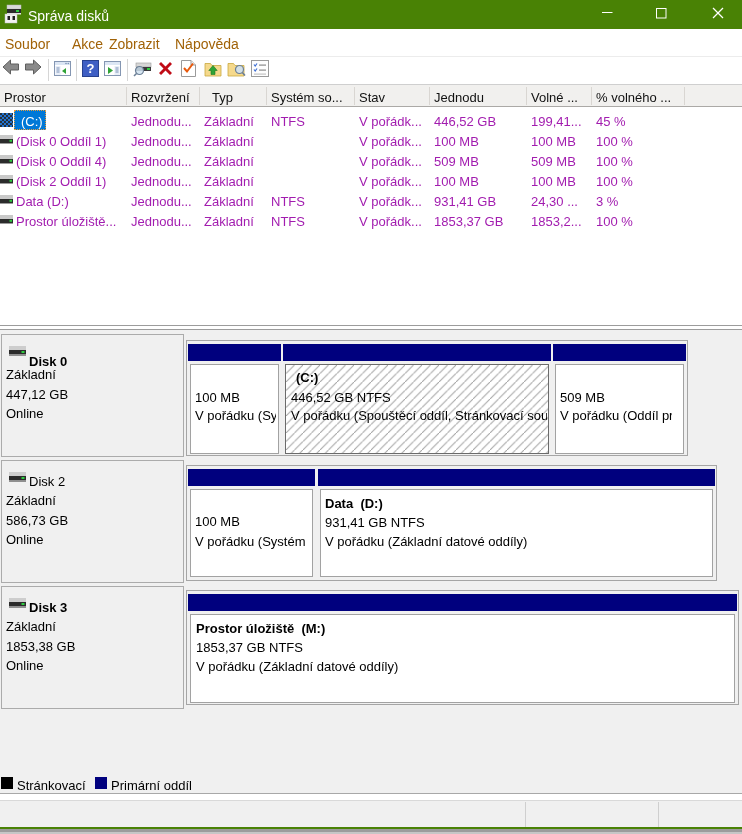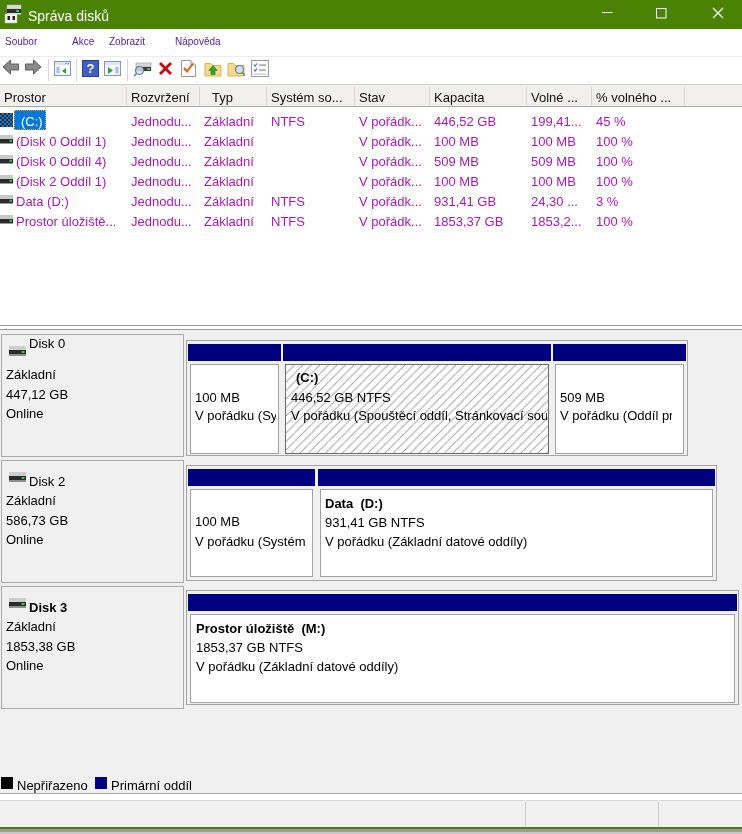--- a/index.html
+++ b/index.html
@@ -5,21 +5,21 @@
   html,body{margin:0;padding:0;}
   body{width:742px;height:834px;overflow:hidden;font-family:"Liberation Sans",sans-serif;}
   #win{position:absolute;top:0;left:0;width:742px;height:834px;background:#fff;}
   .abs{position:absolute;}
   .txt{position:absolute;white-space:nowrap;font-size:13px;color:#000;line-height:1;}
   
   #titlebar{position:absolute;top:0;left:0;width:742px;height:29px;background:#498205;}
   #title{position:absolute;left:28px;top:8px;font-size:14px;color:#fff;white-space:nowrap;}
   
   #menubar{position:absolute;top:29px;left:0;width:742px;height:27px;background:#fff;border-bottom:1px solid #ececec;}
-  .menuitem{position:absolute;top:7px;font-size:10px;color:#4c1d95;}
+  .menuitem{position:absolute;top:7px;font-size:14px;color:#a16207;}
   
   #toolbar{position:absolute;top:57px;left:0;width:742px;height:27px;background:#fff;border-bottom:1px solid #cfcfcf;}
   .tsep{position:absolute;top:2px;width:1px;height:22px;background:#d6d6d6;}
   
   #lhead{position:absolute;top:85px;left:0;width:742px;height:21px;background:#f1f0ee;border-bottom:1px solid #aba9a6;}
   .hsep{position:absolute;top:2px;width:1px;height:18px;background:#d9d6d2;}
   .htxt{position:absolute;top:5px;font-size:13px;color:#111;white-space:nowrap;}
   
   #lbody{position:absolute;top:107px;left:0;width:742px;height:217px;background:#fff;overflow:hidden;}
   .cell{position:absolute;font-size:13px;color:#a21caf;white-space:nowrap;}
@@ -152,21 +152,21 @@
       <rect x="3" y="13.5" width="12" height="1.2" fill="#c3c3c3"></rect>
     </svg>
   </div>
 
   <div id="lhead">
     <div class="htxt" style="left:4px">Prostor</div>
     <div class="htxt" style="left:131px">Rozvržení</div>
     <div class="htxt" style="left:212px">Typ</div>
     <div class="htxt" style="left:271px">Systém so...</div>
     <div class="htxt" style="left:359px">Stav</div>
-    <div class="htxt" style="left:434px">Kapacita</div>
+    <div class="htxt" style="left:434px">Jednodu</div>
     <div class="htxt" style="left:531px">Volné ...</div>
     <div class="htxt" style="left:596px">% volného ...</div>
     <div class="hsep" style="left:126px"></div>
     <div class="hsep" style="left:199px"></div>
     <div class="hsep" style="left:266px"></div>
     <div class="hsep" style="left:354px"></div>
     <div class="hsep" style="left:429px"></div>
     <div class="hsep" style="left:526px"></div>
     <div class="hsep" style="left:591px"></div>
     <div class="hsep" style="left:684px"></div>
@@ -262,21 +262,21 @@
   <div id="split2"></div>
 
   <div id="bottom">
       <div class="dlabel" style="top:4px">
     <svg class="abs" style="left:7px;top:11px" width="17" height="11" viewBox="0 0 17 11">
       <rect x="0" y="0" width="17" height="5" fill="#cdcdcd"></rect>
       <rect x="0" y="4" width="17" height="4.5" fill="#2b2b2b"></rect>
       <rect x="12.5" y="5" width="3" height="2" fill="#2ecc40"></rect>
       <rect x="0" y="8.5" width="17" height="1.5" fill="#8f8f8f"></rect>
     </svg>
-    <div class="dltxt" style="left:27px;top:1px;font-weight:normal">Disk 0</div>
+    <div class="dltxt" style="left:27px;top:19px;font-weight:bold">Disk 0</div>
     <div class="dltxt" style="top:31.5px">Základní</div>
     <div class="dltxt" style="top:51.5px">447,12 GB</div>
     <div class="dltxt" style="top:71px">Online</div>
   </div>
       <div class="dstrip" style="top:10px;height:114px;width:500px">
         <div class="navy" style="left:1px;width:93px"></div>
         <div class="pbody" style="left:3px;width:87px;height:88px;"></div>
         <div class="navy" style="left:96px;width:268px"></div>
         <div class="pbody" style="left:98px;width:262px;height:88px;border-color:#6b6b6b;">
           <svg width="100%" height="100%" style="position:absolute;top:0;left:0">
@@ -336,21 +336,21 @@
       <div class="dstrip" style="top:260px;height:113px;width:551px">
         <div class="navy" style="left:1px;width:549px"></div>
         <div class="pbody" style="left:3px;width:543px;height:87px;"></div>
       </div>
       <div class="ptxt" style="left:196px;top:291px;font-weight:bold;max-width:530px;overflow:hidden">Prostor úložiště&nbsp; (M:)</div>
       <div class="ptxt" style="left:196px;top:310px;max-width:530px;overflow:hidden">1853,37 GB NTFS</div>
       <div class="ptxt" style="left:196px;top:329px;max-width:530px;overflow:hidden">V pořádku (Základní datové oddíly)</div>
     </div>
 
   <div class="abs" style="left:1px;top:777px;width:12px;height:12px;background:#000"></div>
-  <div class="txt" style="left:17px;top:779px">Nepřiřazeno</div>
+  <div class="txt" style="left:17px;top:779px">Stránkovací</div>
   <div class="abs" style="left:95px;top:777px;width:12px;height:12px;background:#00007E"></div>
   <div class="txt" style="left:111px;top:779px">Primární oddíl</div>
   <div id="legline"></div>
 
   <div id="statustop"></div>
   <div id="status">
     <div class="ssep" style="left:525px"></div>
     <div class="ssep" style="left:658px"></div>
   </div>
   <div id="greenline"></div>

